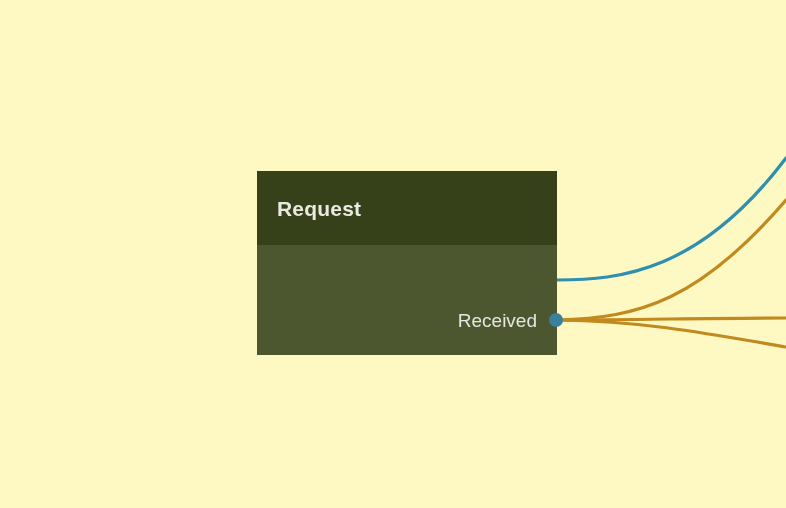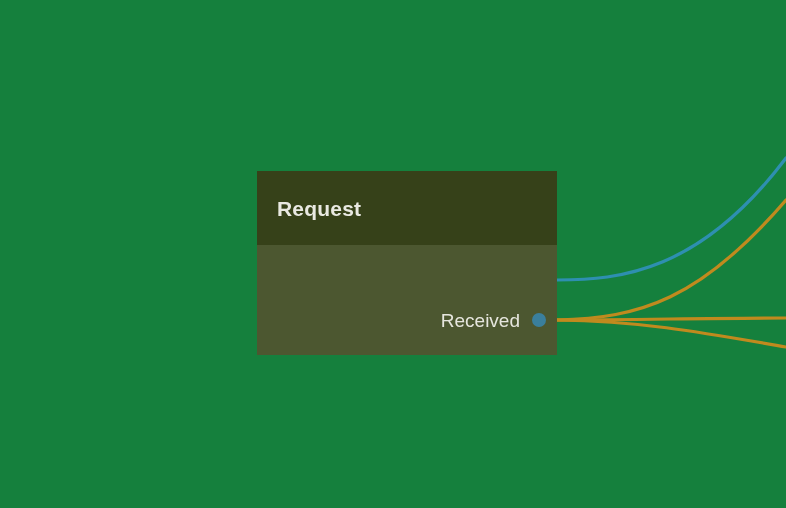--- a/index.html
+++ b/index.html
@@ -62,21 +62,21 @@
     line-height: 1;
   }
 
   .node-body {
     position: relative;
     height: 110px;
   }
 
   .port-row {
     position: absolute;
-    right: 18px;
+    right: 1px;
     width: 100%;
     height: 22px;
     display: flex;
     align-items: center;
     justify-content: flex-end;
     padding-right: 19px;
     box-sizing: border-box;
   }
 
   .port-row.received { top: 64px; }
@@ -98,21 +98,21 @@
     top: 50%;
     transform: translateY(-50%);
   }
 
   .port-dot.teal  { background: #3a7f9c; }
   .port-dot.ochre { background: #a8761d; }
 </style>
 </head>
 <body style="background: rgb(23, 23, 23);">
 
-<div id="canvas" style="background: #15803d; text-align: center;">
+<div id="canvas" style="background: #fef9c3; text-align: center;">
 
   <svg id="wires" viewBox="0 0 786 508" width="786" height="508" fill="none">
     <path stroke="#2e8fb0" stroke-width="3.2" fill="none" stroke-linecap="round" d="M557,280 C620,280 700,272 786,158"></path>
     <path stroke="#c08a1e" stroke-width="3.2" fill="none" stroke-linecap="round" d="M557,320 C640,318 700,300 786,200"></path>
     <path stroke="#c08a1e" stroke-width="3.2" fill="none" stroke-linecap="round" d="M557,320 C640,320 700,318 786,318"></path>
     <path stroke="#c08a1e" stroke-width="3.2" fill="none" stroke-linecap="round" d="M557,320 C640,321 700,332 786,347"></path>
   </svg>
 
   <div class="node" style="background: rgb(76, 87, 48);">
 

